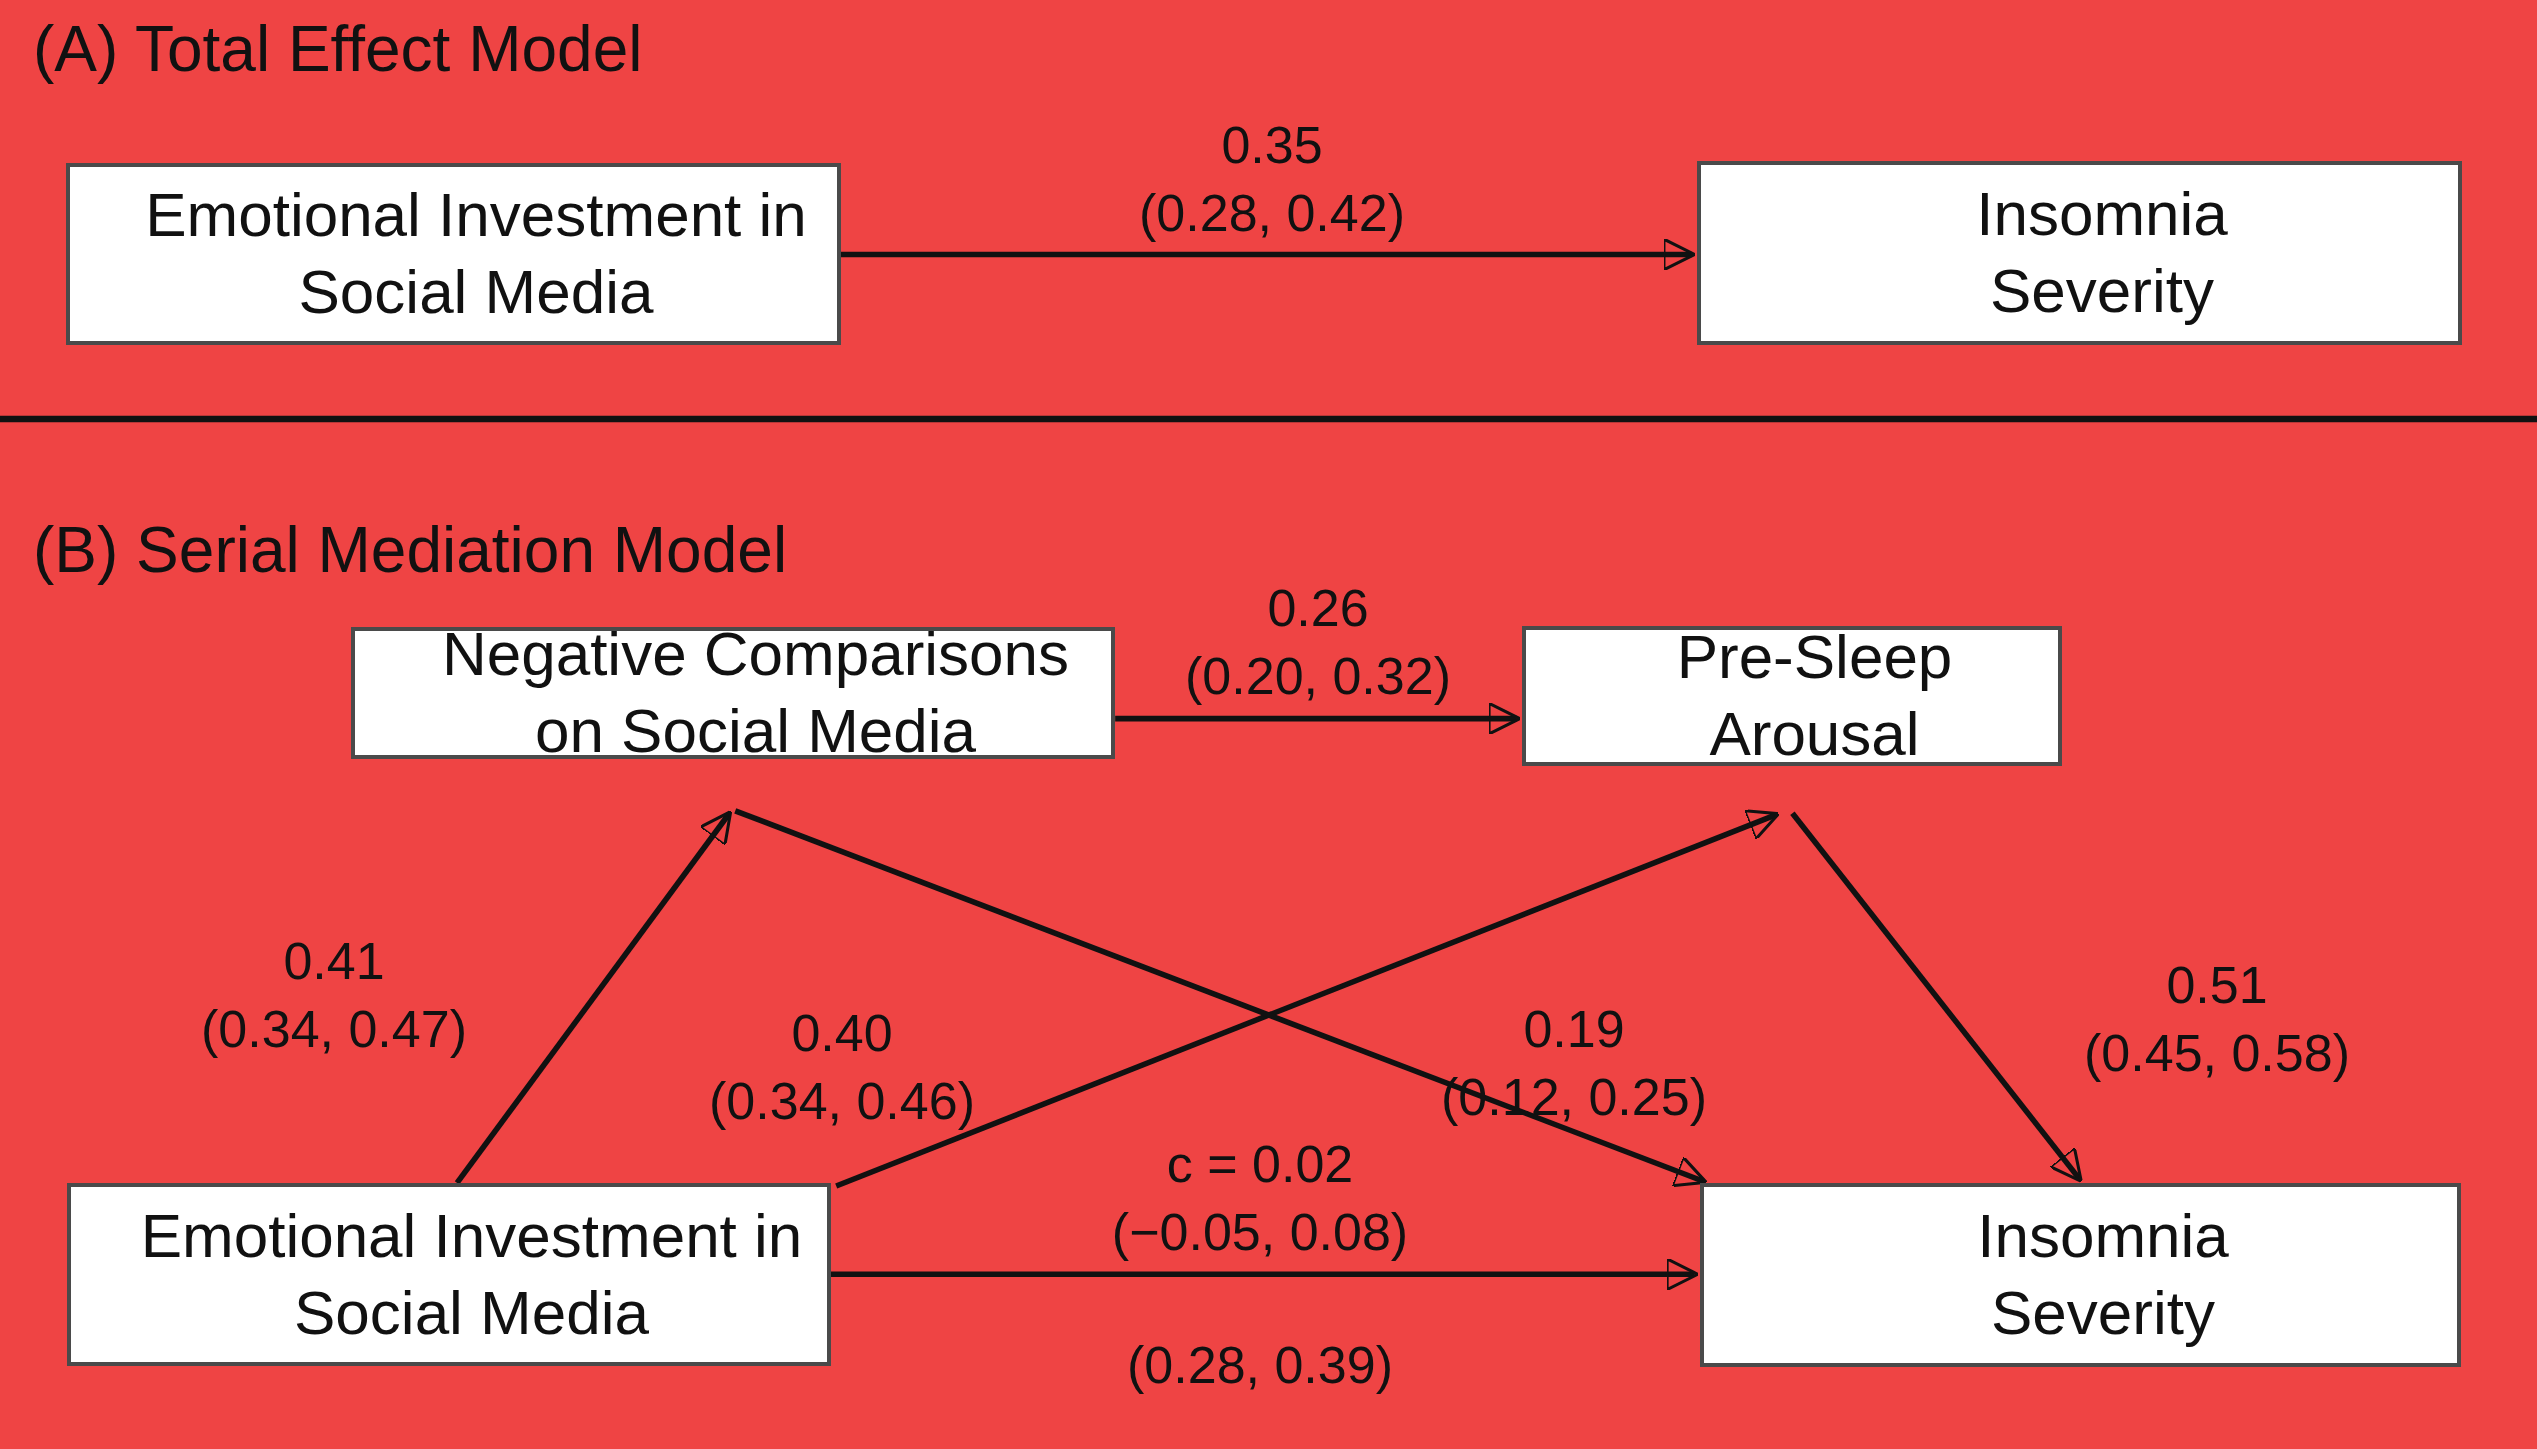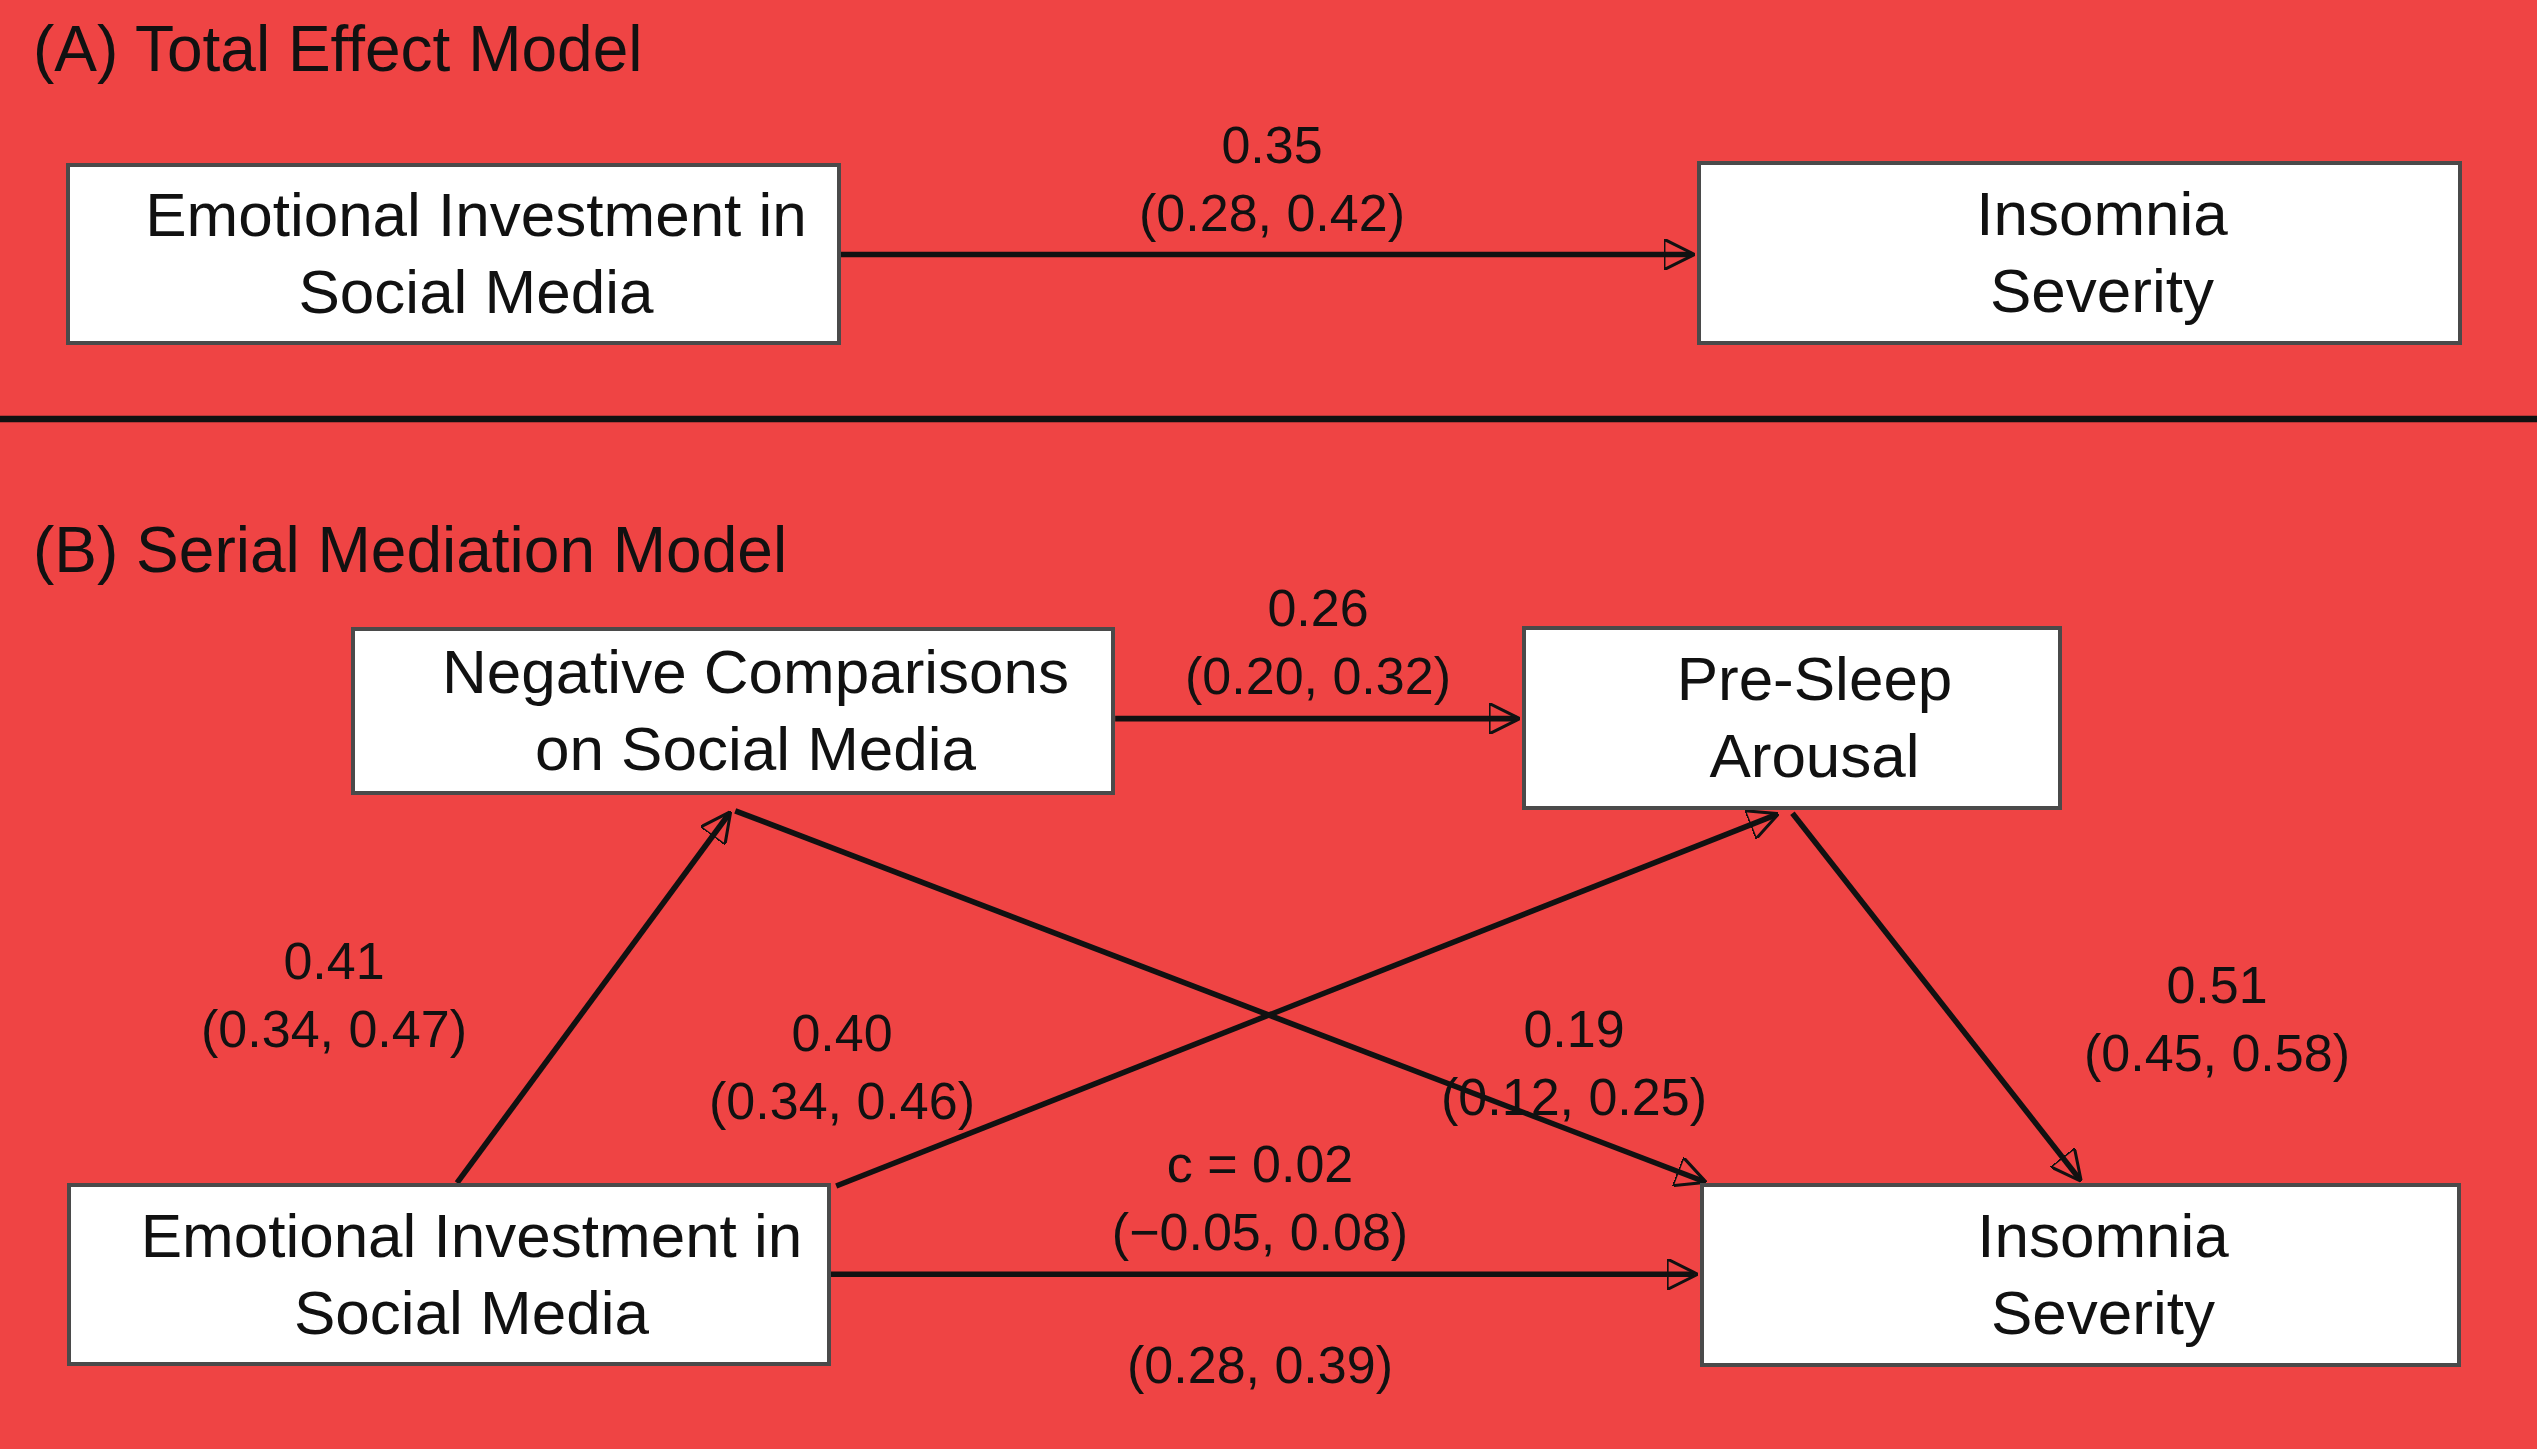--- a/index.html
+++ b/index.html
@@ -85,26 +85,26 @@
     <div class="bline">Severity</div>
   </div>
 
   <div class="path-label" style="left:1272px;top:179px;">
     <div>0.35</div>
     <div>(0.28, 0.42)</div>
   </div>
 
   <div class="section-title" style="left:33px;top:515px;">(B) Serial Mediation Model</div>
 
-  <div class="node-box" style="left:351px;top:627px;width:764px;height:168px;">
+  <div class="node-box" style="left:351px;top:627px;width:764px;height:132px;">
     <div class="bline">Negative Comparisons</div>
     <div class="bline">on Social Media</div>
   </div>
 
-  <div class="node-box" style="left:1522px;top:626px;width:540px;height:184px;">
+  <div class="node-box" style="left:1522px;top:626px;width:540px;height:140px;">
     <div class="bline">Pre-Sleep</div>
     <div class="bline">Arousal</div>
   </div>
 
   <div class="node-box" style="left:67px;top:1183px;width:764px;height:183px;">
     <div class="bline">Emotional Investment in</div>
     <div class="bline">Social Media</div>
   </div>
 
   <div class="node-box" style="left:1700px;top:1183px;width:761px;height:184px;">

